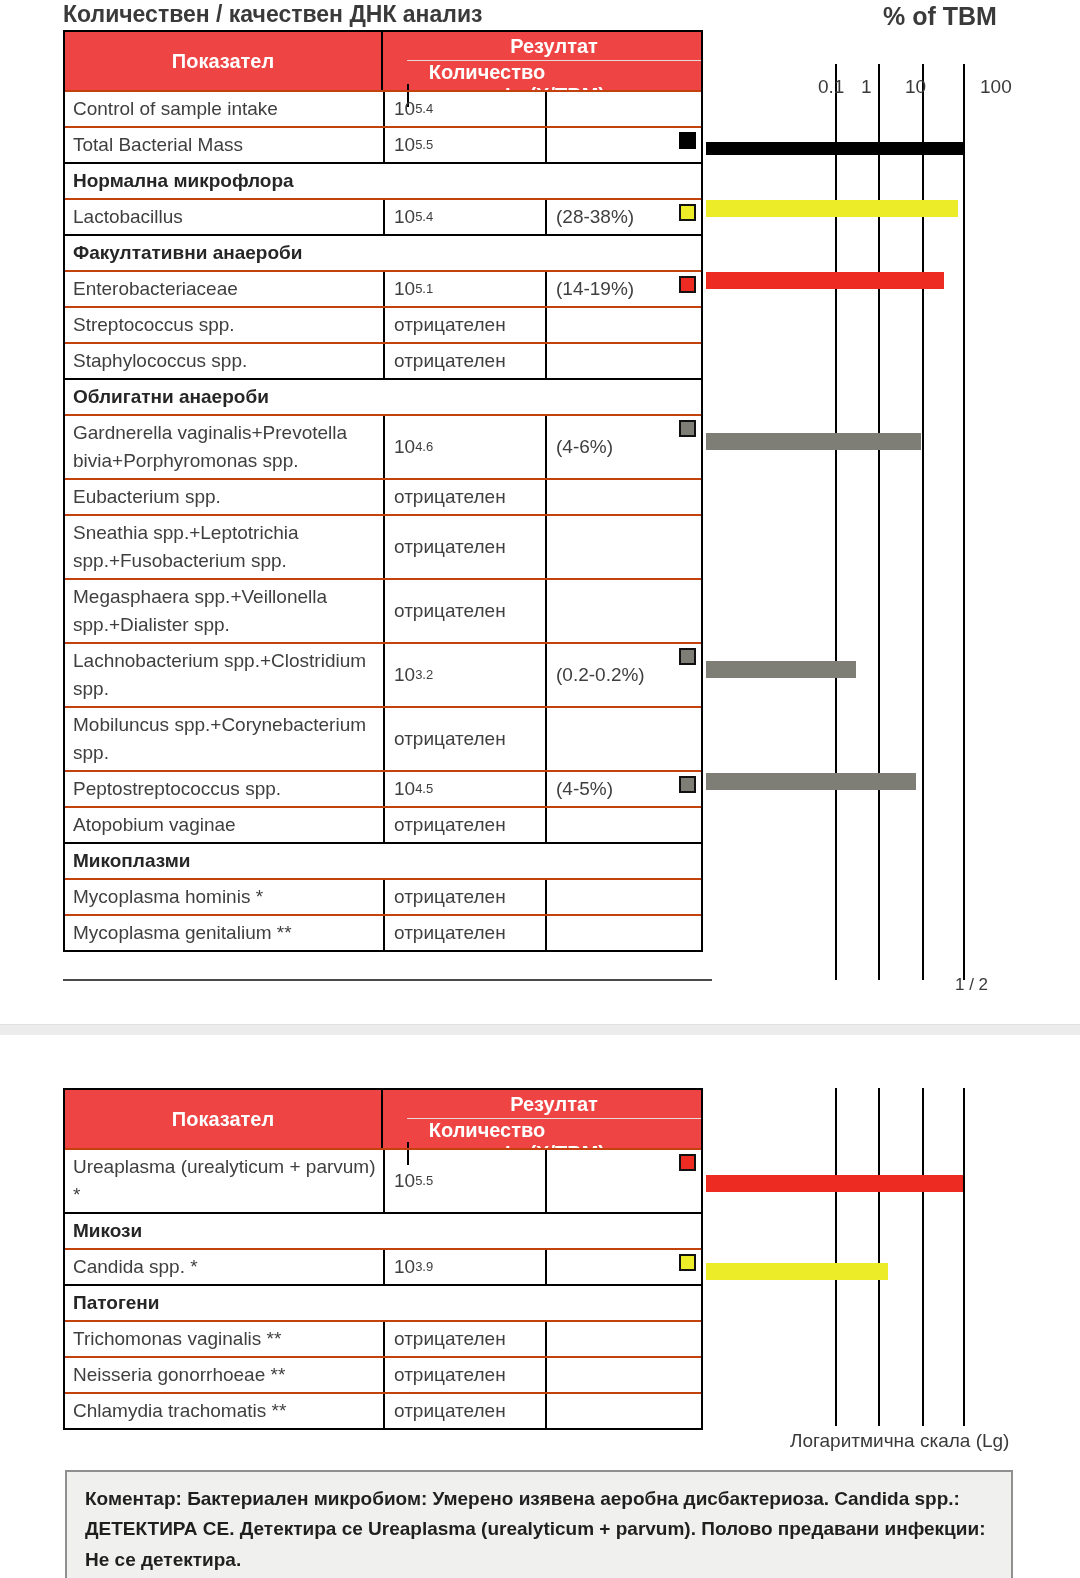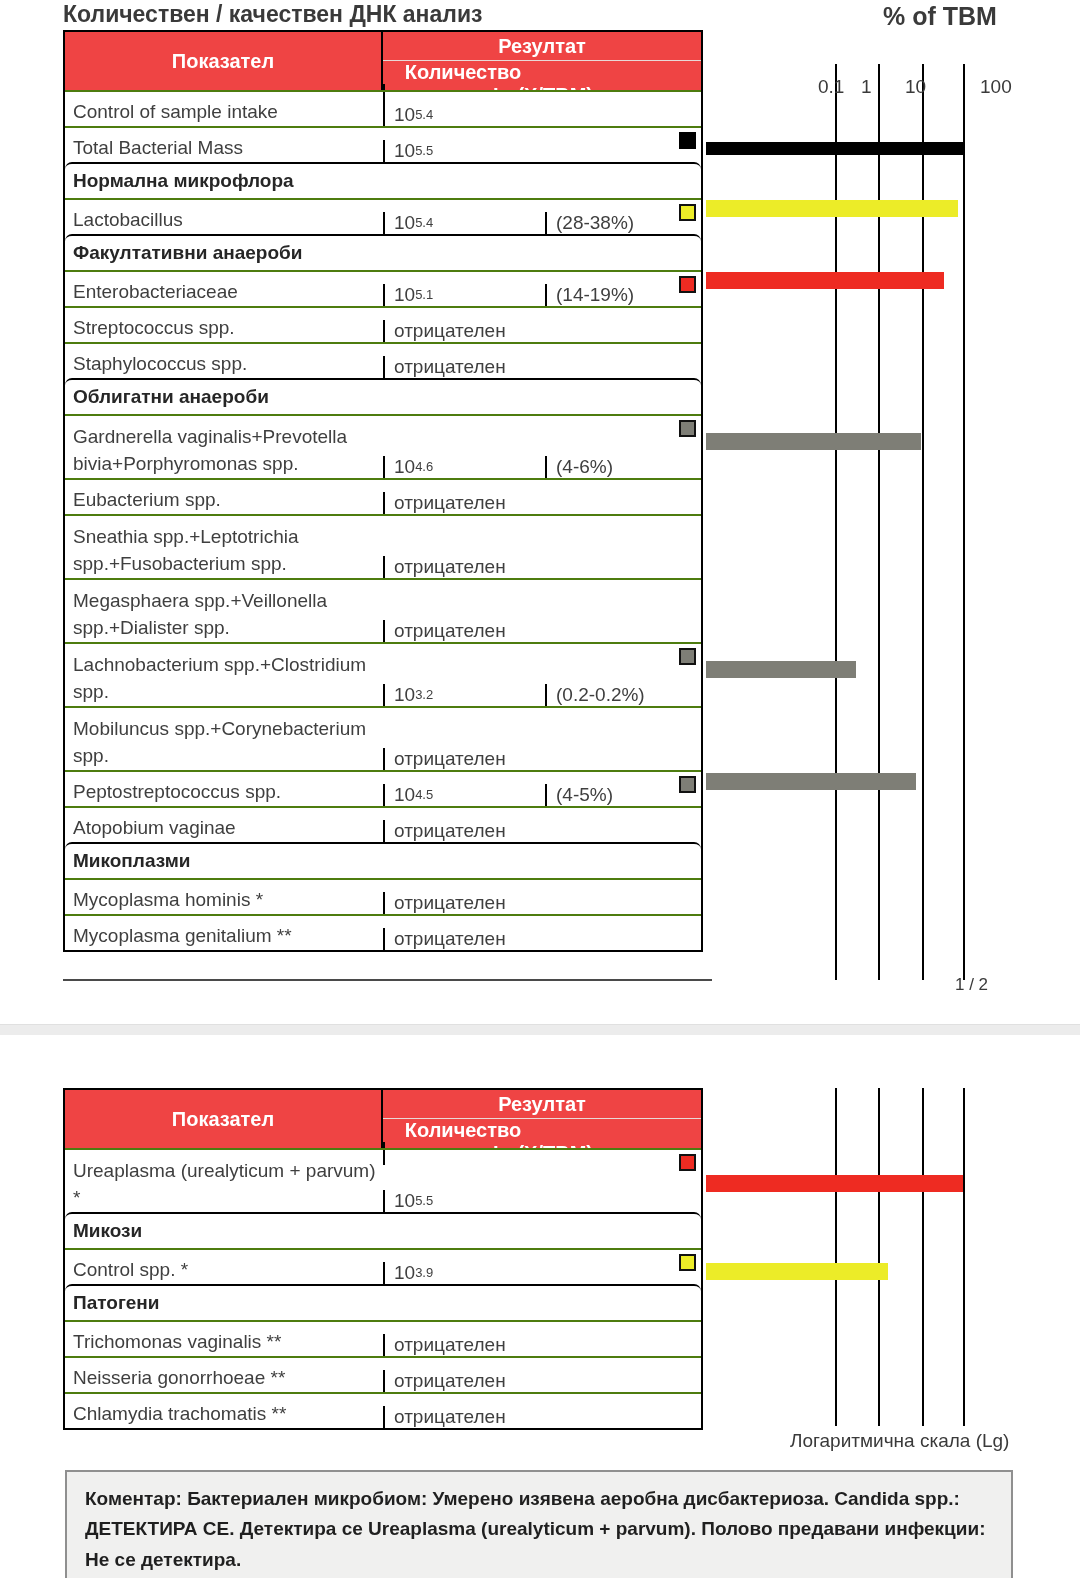--- a/index.html
+++ b/index.html
@@ -6,32 +6,32 @@
   #page{position:relative;width:1080px;height:1578px;background:#fff;overflow:hidden;
         font-family:"Liberation Sans",sans-serif;color:#3f3f3f;}
   .abs{position:absolute;}
   #page-title{left:63px;top:1px;font-size:23px;font-weight:bold;color:#3a3a3a;white-space:nowrap;}
   #scale-title{left:845px;top:2px;width:190px;text-align:center;font-size:25px;font-weight:bold;color:#3a3a3a;}
   .tick-label{top:40px;width:60px;text-align:left;font-size:19px;color:#3a3a3a;margin-top:36px;}
   .gridline{width:2px;background:#000;}
   .rtable{position:absolute;left:63px;width:640px;border:2px solid #000;box-sizing:border-box;background:#fff;}
   .thead{position:relative;height:58px;background:#ef4444;color:#fff;font-weight:bold;font-size:20px;}
   .th-left{position:absolute;left:0;top:0;width:318px;height:58px;display:flex;align-items:center;justify-content:center;border-right:2px solid #000;box-sizing:border-box;}
-  .th-right{position:absolute;left:318px;top:0;right:0;height:58px;}
+  .th-right{position:absolute;left:318px;top:0;right:0;height:58px;padding-left:24px;}
   .th-group{height:28px;display:flex;align-items:center;justify-content:center;border-bottom:1px solid #e8d9d6;}
   .th-sub{display:flex;height:29px;flex-direction:column;}
   .th-qty{width:160px;display:flex;align-items:center;justify-content:center;box-sizing:border-box;}
   .th-lg{flex:1;display:flex;align-items:center;justify-content:center;border-left:2px solid #000;box-sizing:border-box;}
-  .row{position:relative;display:flex;border-top:2px solid #4d7c0f;box-sizing:border-box;font-size:19px;align-items:flex-end;}
+  .row{position:relative;display:flex;border-top:2px solid #c2410c;box-sizing:border-box;font-size:19px;}
   .row.h1{height:36px;} .row.h2{height:64px;}
   .c1{width:318px;display:flex;align-items:center;padding-left:8px;box-sizing:border-box;line-height:1.45;}
   .c2{width:162px;display:flex;align-items:center;padding-left:9px;box-sizing:border-box;border-left:2px solid #000;}
   .c3{flex:1;display:flex;align-items:center;padding-left:9px;box-sizing:border-box;border-left:2px solid #000;}
   .section{display:flex;align-items:center;height:36px;border-top:2px solid #000;box-sizing:border-box;
-           font-size:19px;font-weight:bold;color:#262626;padding-left:8px;border-radius:7px;}
+           font-size:19px;font-weight:bold;color:#262626;padding-left:8px;}
   sup{font-size:13px;line-height:0;}
   .marker{position:absolute;top:4px;right:5px;width:13px;height:13px;border:2px solid #111;}
   .bar{position:absolute;left:706px;}
   #divider-line{left:63px;top:979px;width:649px;height:2px;background:#4a4a4a;}
   #page-number{left:955px;top:975px;font-size:17px;color:#3a3a3a;}
   #page-separator{left:0;top:1024px;width:1080px;height:10px;background:#ececec;border-top:1px solid #e0e0e0;}
   #log-caption{left:790px;top:1430px;width:225px;font-size:19px;color:#3a3a3a;white-space:nowrap;}
   #comment-box{left:65px;top:1470px;width:948px;height:140px;background:#f0f0ef;border:2px solid #8f8f8f;box-sizing:border-box;}
   #comment-text{display:block;padding:12px 18px;font-size:19px;font-weight:bold;color:#1f1f1f;line-height:1.6;}
 </style>
@@ -171,21 +171,21 @@
           </div>
         </div>
         <div class="row h2">
           <div class="c1">Ureaplasma (urealyticum + parvum) *</div>
           <div class="c2">10<sup>5.5</sup></div>
           <div class="c3"></div>
           <div class="marker" style="background: rgb(238, 43, 34);"></div>
         </div>
         <div class="section">Микози</div>
         <div class="row h1">
-          <div class="c1">Control spp. *</div>
+          <div class="c1">Candida spp. *</div>
           <div class="c2">10<sup>3.9</sup></div>
           <div class="c3"></div>
           <div class="marker" style="background: rgb(236, 236, 40);"></div>
         </div>
         <div class="section">Патогени</div>
         <div class="row h1">
           <div class="c1">Trichomonas vaginalis **</div>
           <div class="c2">отрицателен</div>
           <div class="c3"></div>
         </div>

